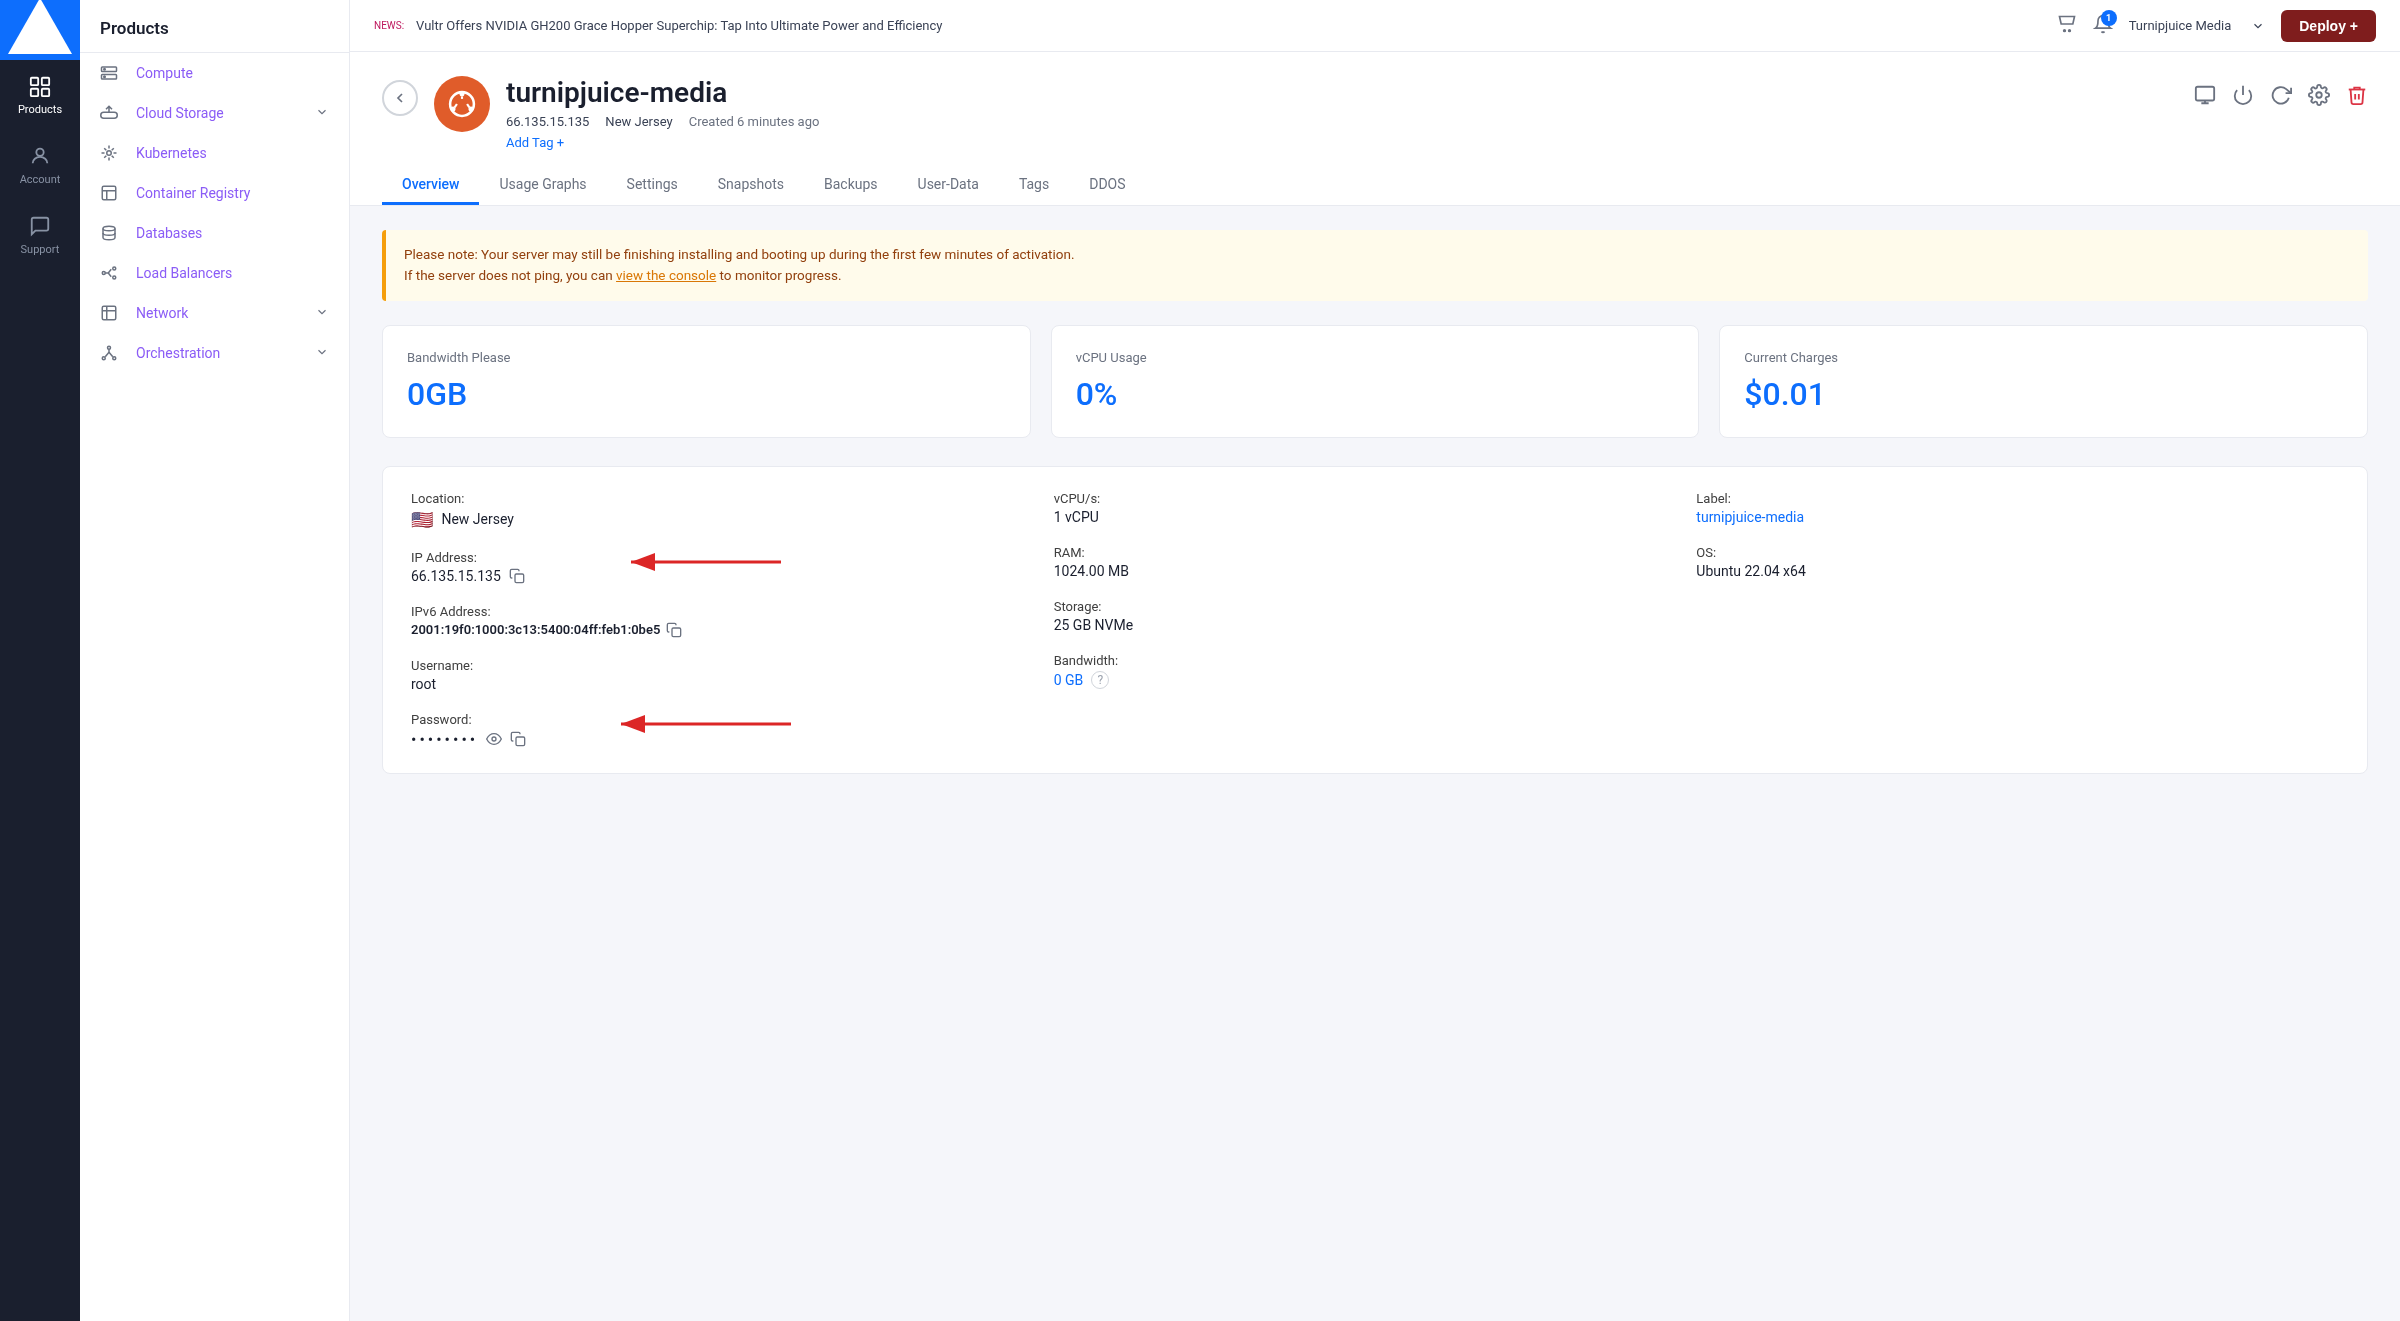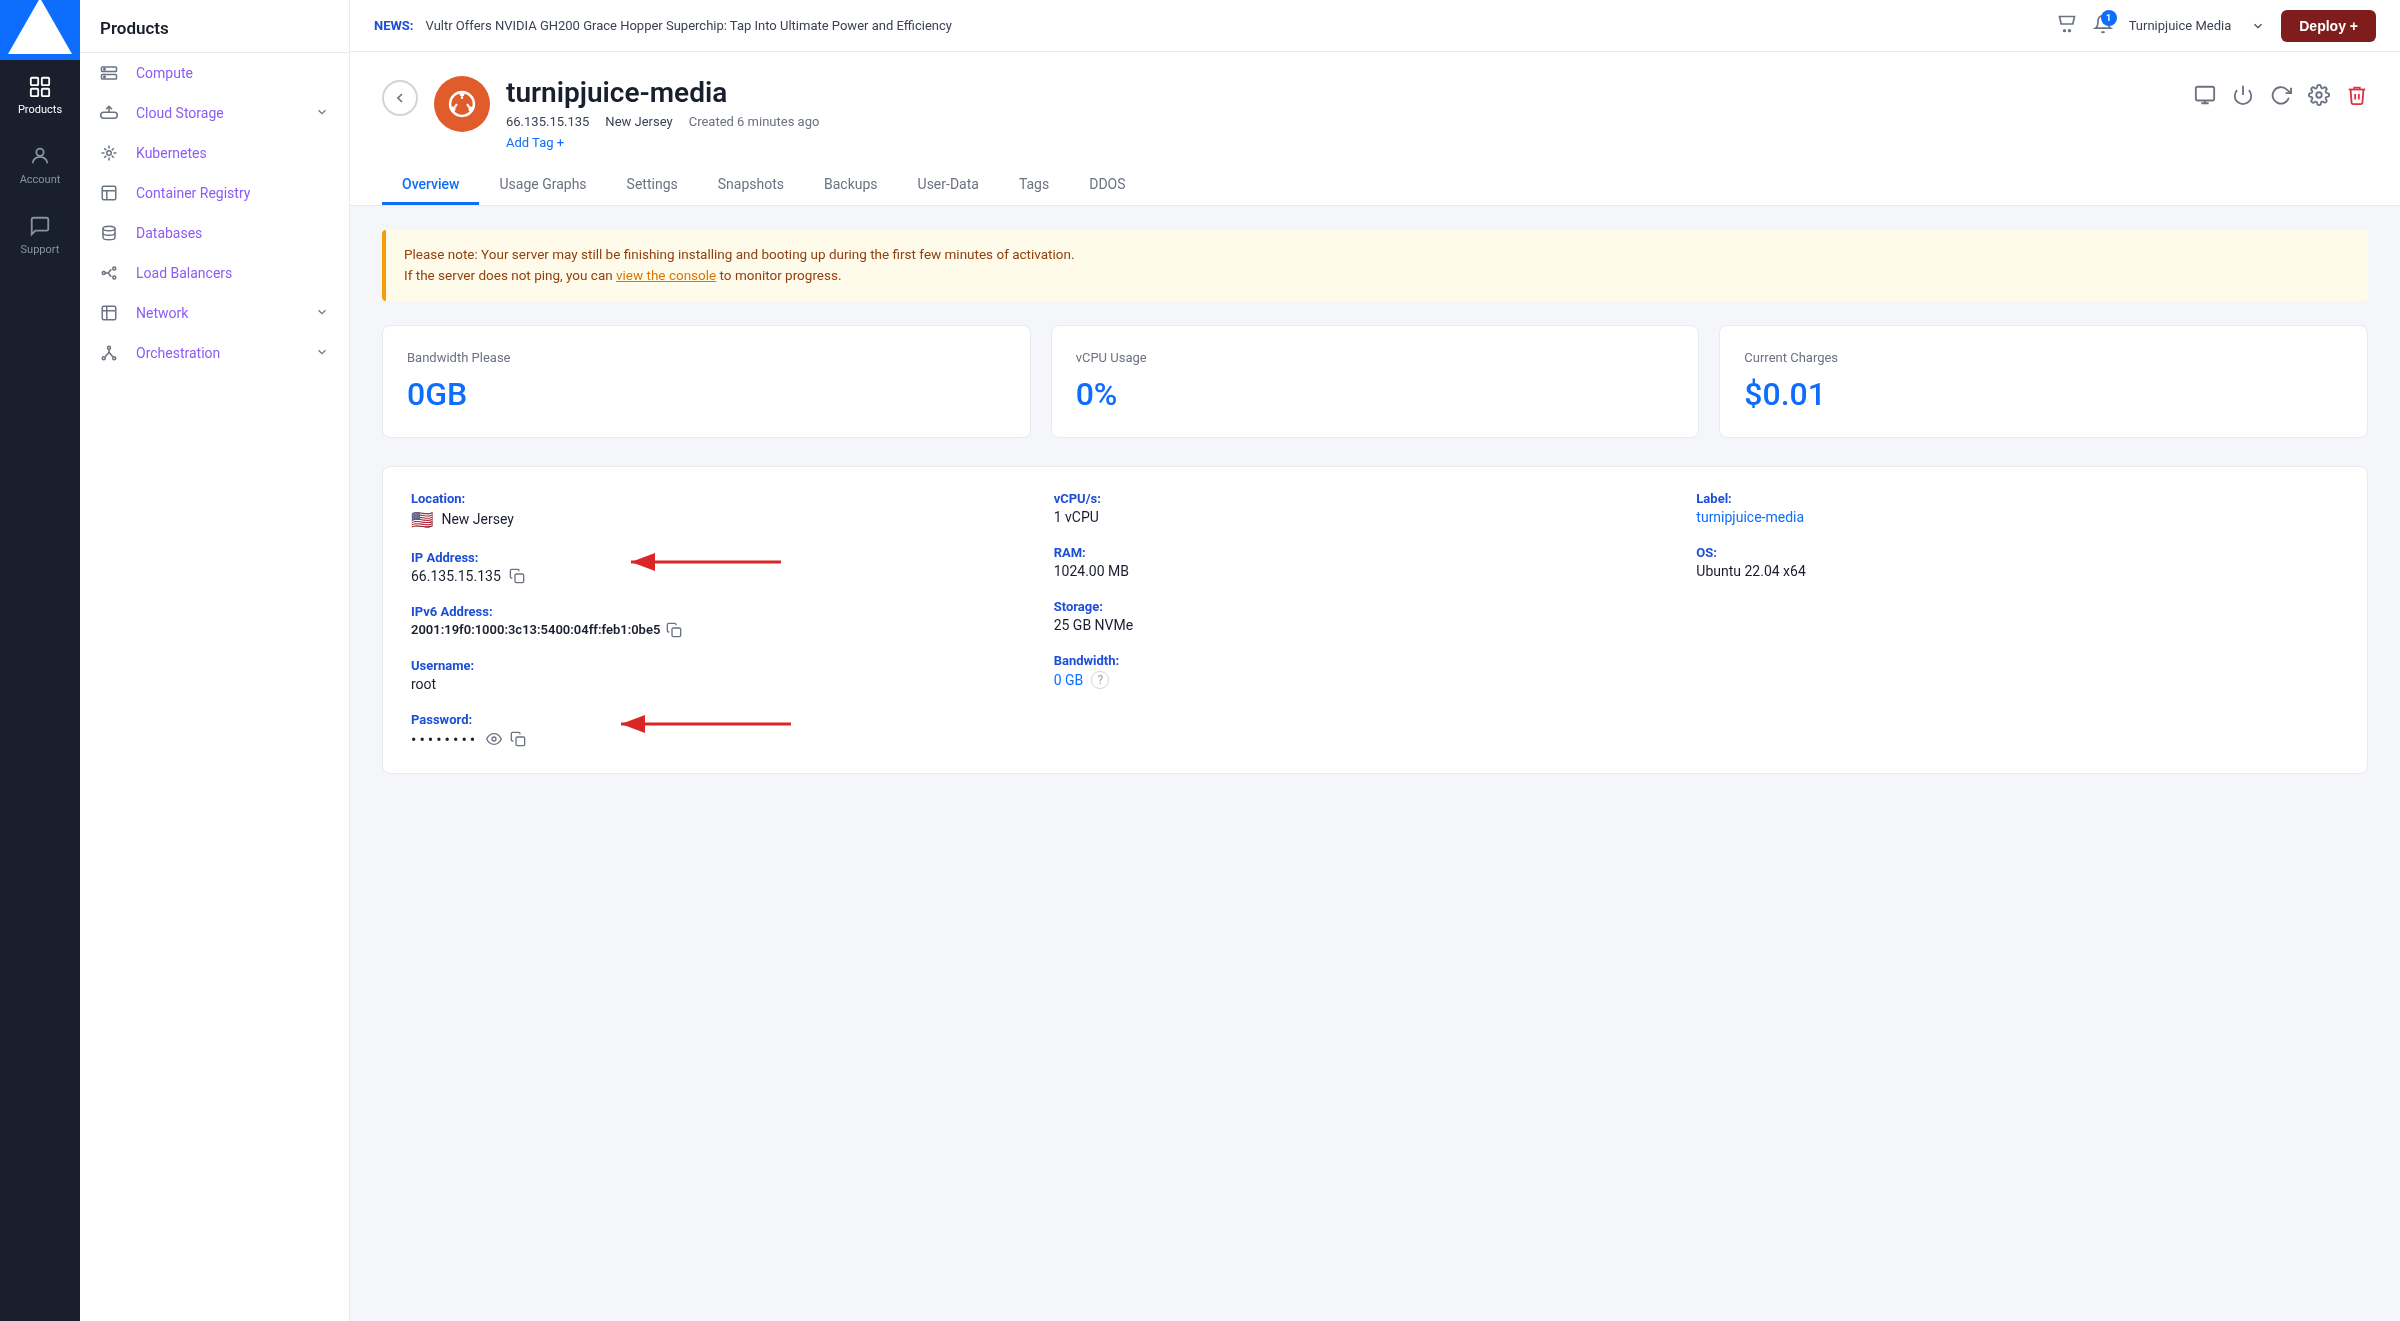--- a/index.html
+++ b/index.html
@@ -86,23 +86,23 @@
       background: #fff;
       border-bottom: 1px solid #e8eaf0;
       padding: 0 24px;
       height: 52px;
       display: flex;
       align-items: center;
       gap: 12px;
       flex-shrink: 0;
     }
     .topbar-news-label {
-      color: #1d4ed8;
-      font-weight: 700;
-      font-size: 13px;
+      color: #be185d;
+      font-weight: 400;
+      font-size: 10px;
       flex-shrink: 0;
     }
     .topbar-news-text {
       color: #3a4255;
       font-size: 13px;
       flex: 1;
     }
     .topbar-right {
       display: flex;
       align-items: center;
@@ -314,22 +314,21 @@
       flex-direction: column;
       gap: 20px;
     }
     .detail-row {
       display: flex;
       flex-direction: column;
       gap: 3px;
     }
     .detail-label {
       font-size: 13px;
-      color: #1d4ed8;
-      font-weight: bold;
+      color: #404040;
     }
     .detail-value {
       font-size: 14px;
       color: #1a1f2e;
       display: flex;
       align-items: center;
       gap: 8px;
     }
     .detail-value.link { color: #0d6efd; }
     .detail-value .flag { font-size: 18px; }

